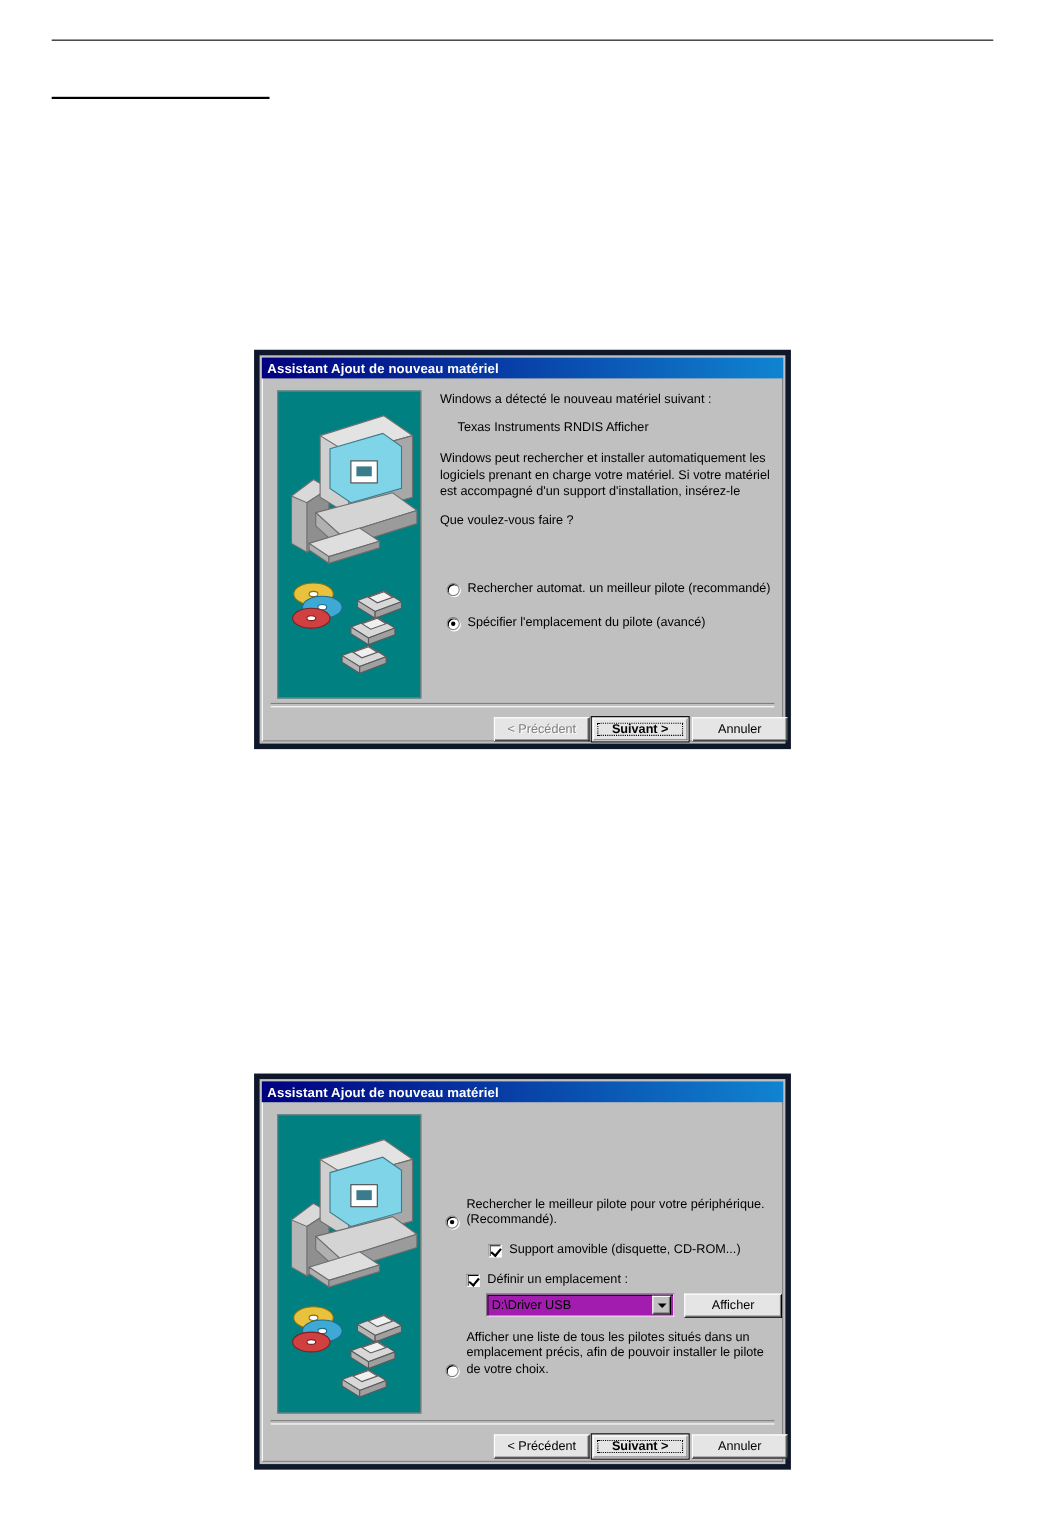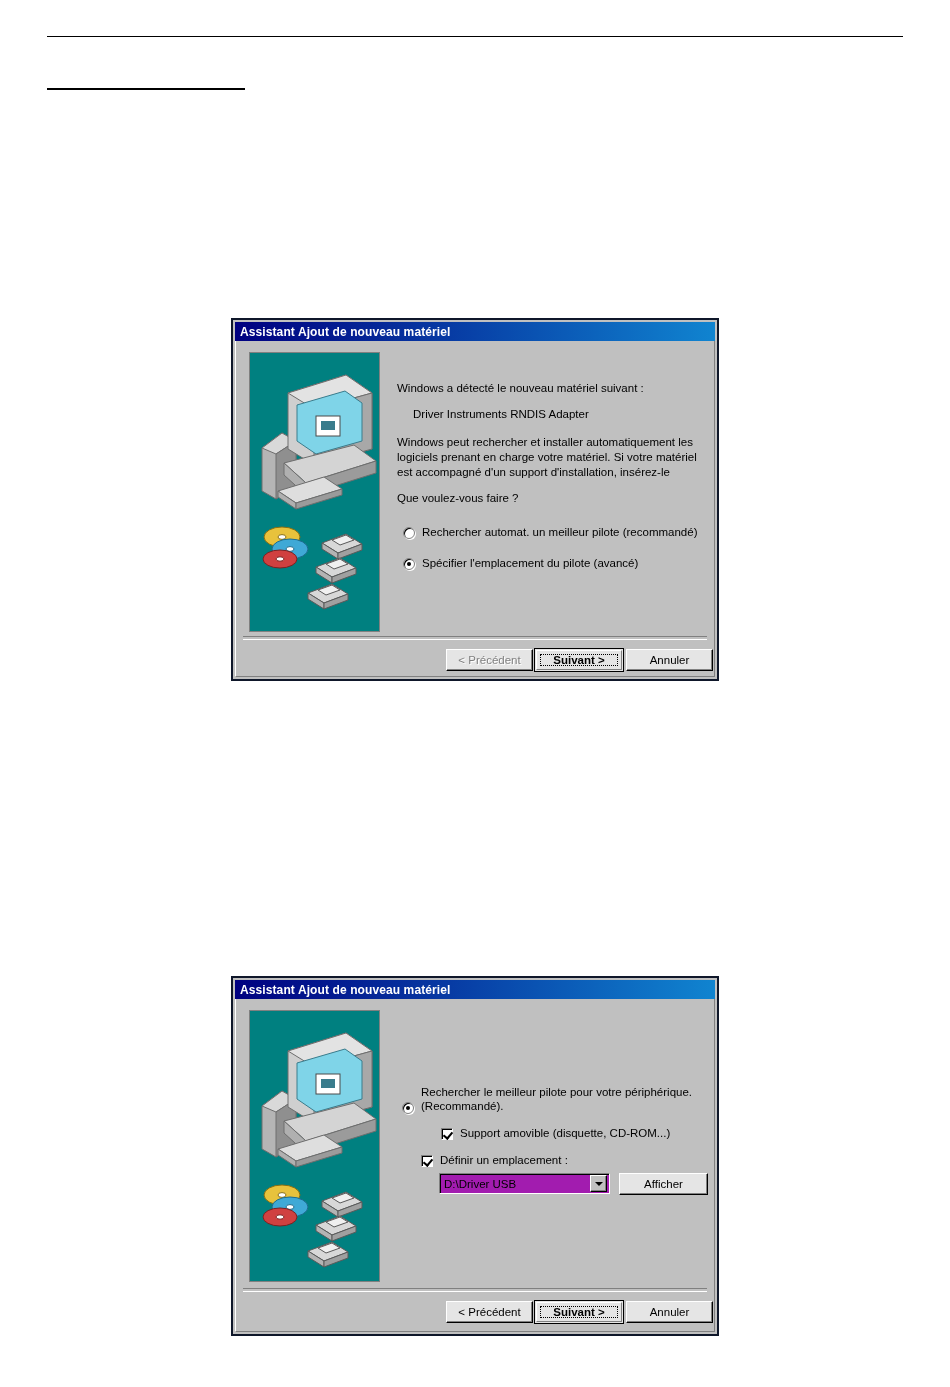--- a/index.html
+++ b/index.html
@@ -29,21 +29,21 @@
     top: 88px;
     width: 198px;
     height: 0;
     border-top: 2px solid #000;
   }
 
   
   .dialog {
     position: absolute;
     background: #c0c0c0;
-    border: 2px solid #0f172a;
+    border: 5px solid #0f172a;
     box-sizing: border-box;
     font-size: 11.5px;
     color: #000;
   }
   .dialog-inner {
     position: absolute;
     left: 2px; top: 2px; right: 2px; bottom: 2px;
     background: #c0c0c0;
     border-top: 1px solid #ffffff;
     border-left: 1px solid #ffffff;
@@ -278,23 +278,23 @@
       </g>
       <g stroke="#5a5a5a">
         <polygon points="58,240 82,231 98,241 74,250" fill="#d8d8d8"></polygon>
         <polygon points="58,240 74,250 74,256 58,246" fill="#b4b4b4"></polygon>
         <polygon points="74,250 98,241 98,247 74,256" fill="#a0a0a0"></polygon>
         <polygon points="68,237 82,232 90,237 76,242" fill="#f0f0f0"></polygon>
       </g>
     </svg>
   </div>
 
-  <div class="content" style="left:164px; top:33px; width:305px;margin-top:28px;">
+  <div class="content" style="left:164px; top:33px; width:305px;">
     <p>Windows a détecté le nouveau matériel suivant :</p>
-    <p style="padding-left:16px; margin-bottom:14px;">Driver Instruments RNDIS Adapter</p>
+    <p style="padding-left:16px; margin-bottom:14px;">Texas Instruments RNDIS Afficher</p>
     <p>Windows peut rechercher et installer automatiquement les logiciels prenant en charge votre matériel. Si votre matériel est accompagné d'un support d'installation, insérez-le</p>
     <p>Que voulez-vous faire ?</p>
   </div>
 
   <div class="radio-row" style="left:170px; top:205px; width:300px;">
     <span class="radio"></span>
     <span class="ctl-label">Rechercher automat. un meilleur pilote (recommandé)</span>
   </div>
 
   <div class="radio-row" style="left:170px; top:236px; width:300px;">
@@ -391,20 +391,24 @@
     <span class="val">D:\Driver USB</span>
     <span class="arrow">
       <span class="arrow-glyph"></span>
     </span>
   </div>
 
   <button class="btn" style="left:386px; top:195px; width:89px;">
     <span>Afficher</span>
   </button>
 
+  <div class="radio-row" style="left:169px; top:228px; width:300px;">
+    <span class="radio"></span>
+    <span class="ctl-label">Afficher une liste de tous les pilotes situés dans un emplacement précis, afin de pouvoir installer le pilote de votre choix.</span>
+  </div>
 
   <div class="sep" style="top:310px;"></div>
 
   <button class="btn" style="left:213px; top:323px; width:87px;">
     <span>&lt; Précédent</span>
   </button>
 
   <div class="btn default" style="left:301px; top:322px; width:90px; height:24px;">
     <span class="inner">
       <span class="focus-dots"></span>

